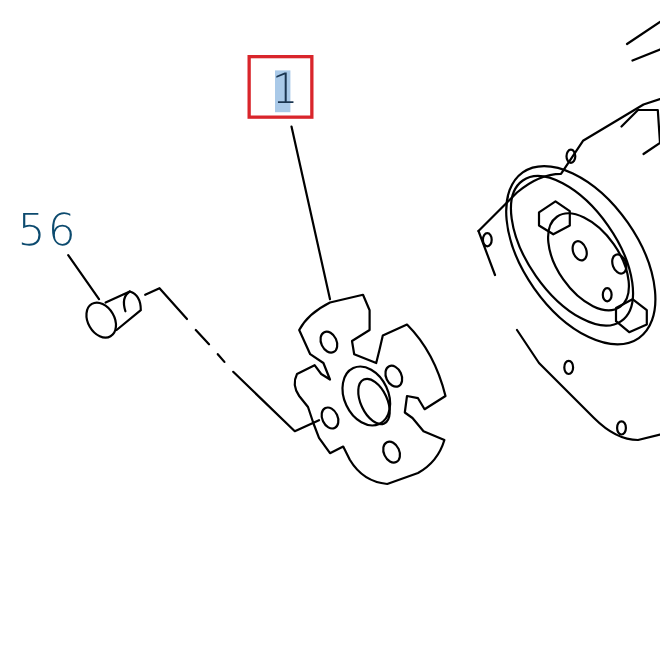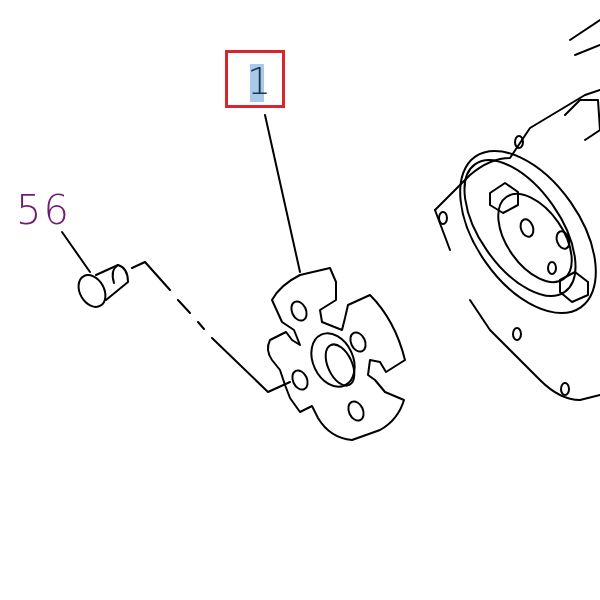--- a/index.html
+++ b/index.html
@@ -1,18 +1,18 @@
 <!DOCTYPE html>
 <html><head>
 <meta charset="utf-8">
 <style>
   html, body { margin:0; padding:0; background:#ffffff; }
   #canvas { position:relative; width:600px; height:600px; overflow:hidden; background:#fff; }
   svg { position:absolute; left:0; top:0; }
-  .callout-label { position:absolute; font-family:"DejaVu Sans", sans-serif; color:#701a75; line-height:1; }
+  .callout-label { position:absolute; font-family:"DejaVu Sans", sans-serif; color:#0c4a6e; line-height:1; }
   #label-56 { left:16px; top:190px; font-size:40px; font-weight:200; letter-spacing:2px; }
   #label-1 { left:247px; top:62px; font-size:38px; font-weight:300; color:#1a3550; }
   #label-1-hl { position:absolute; left:250px; top:64px; width:14px; height:38px; background:#a9c9e8; }
   #highlight-box { position:absolute; left:225px; top:50px; width:60px; height:58px; border:3px solid #d9252b; box-sizing:border-box; }
 </style>
 </head>
 <body>
 
 <div id="canvas">
   <svg width="600" height="600" viewBox="0 0 600 600" fill="none" stroke="#000" stroke-width="2" stroke-linecap="round" stroke-linejoin="round">

